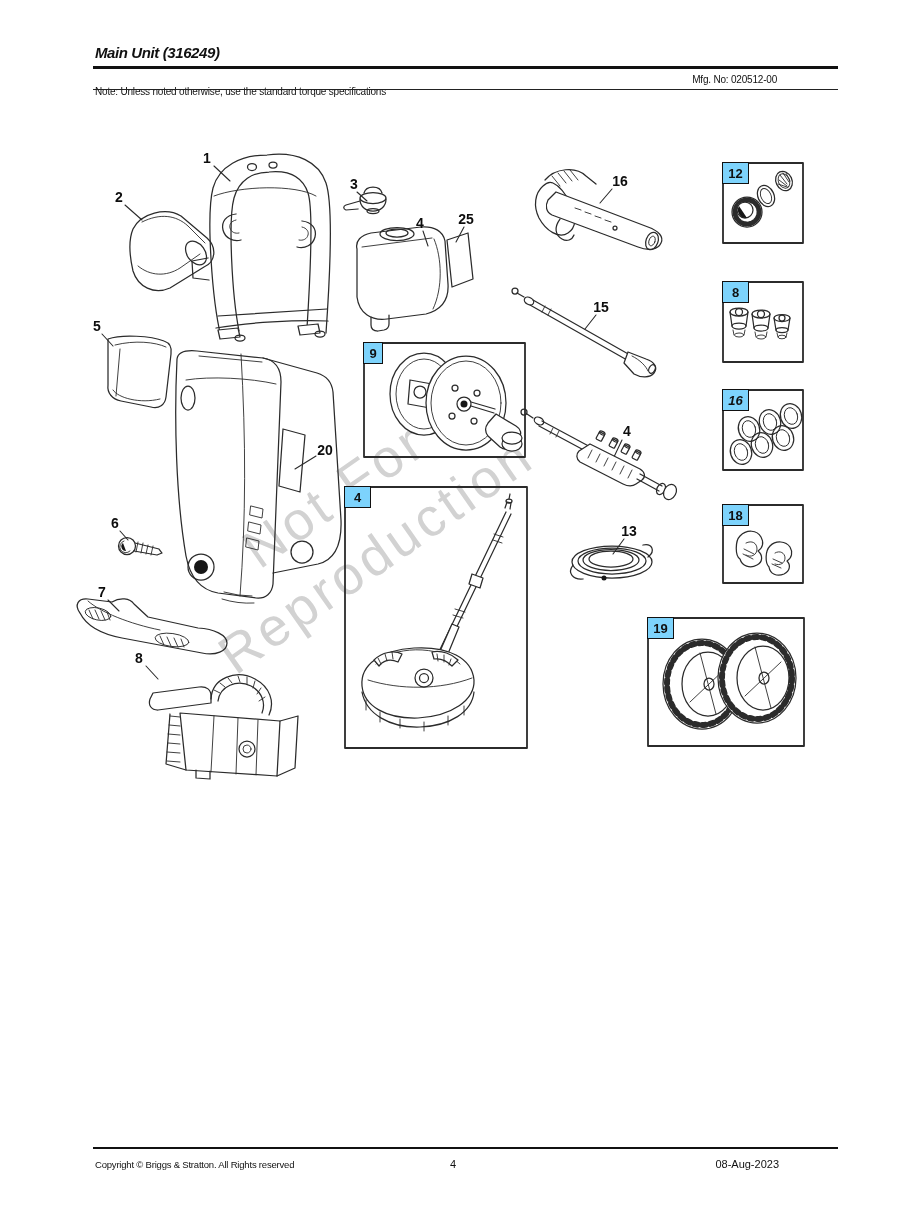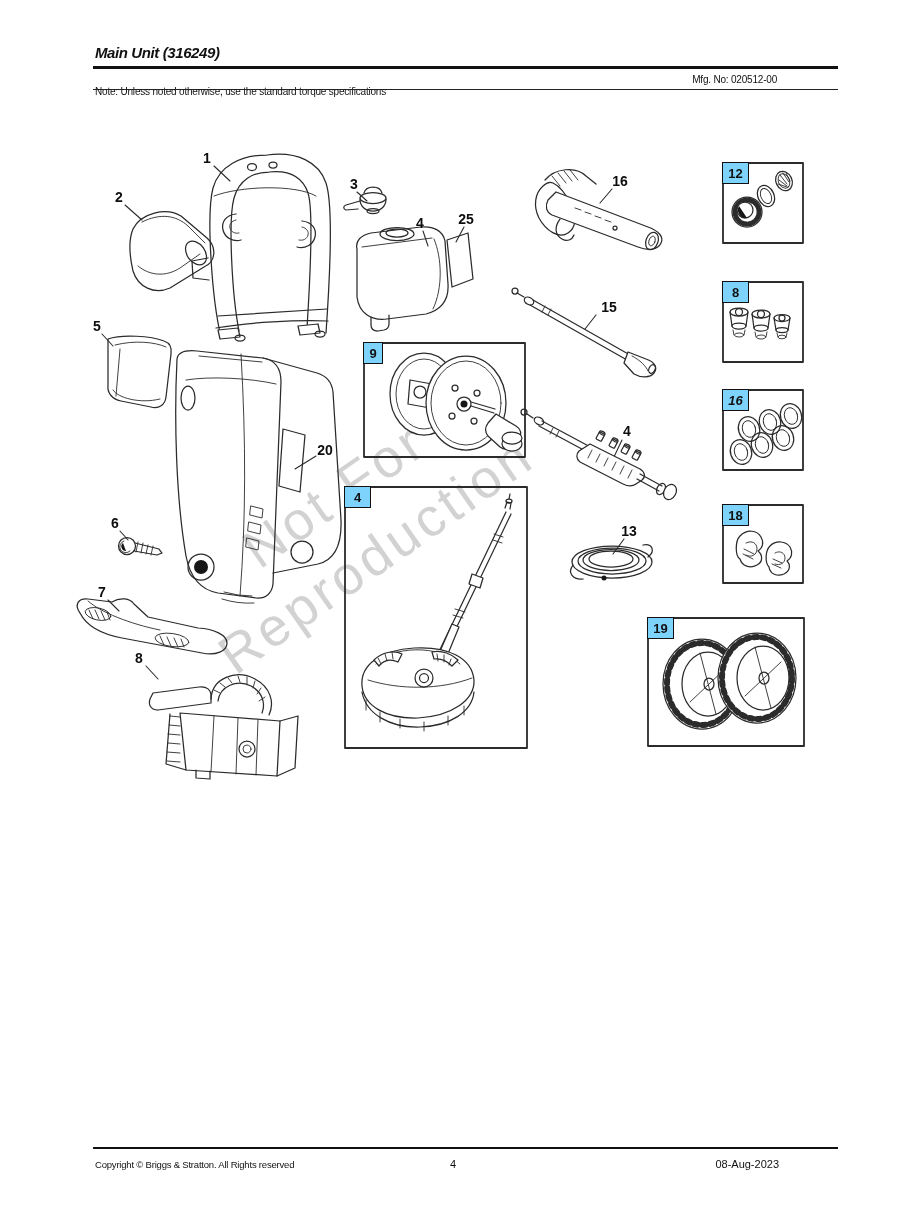--- a/index.html
+++ b/index.html
@@ -392,21 +392,21 @@
     </g>
   </svg>
 
   <div class="callout" style="left:207px; top:158px;">1</div>
   <div class="callout" style="left:119px; top:197px;">2</div>
   <div class="callout" style="left:354px; top:184px;">3</div>
   <div class="callout" style="left:420px; top:223px;">4</div>
   <div class="callout" style="left:466px; top:219px;">25</div>
   <div class="callout" style="left:620px; top:181px;">16</div>
   <div class="callout" style="left:97px;  top:326px;">5</div>
-  <div class="callout" style="left:601px; top:307px;margin-left:8px;">15</div>
+  <div class="callout" style="left:601px; top:307px;">15</div>
   <div class="callout" style="left:627px; top:431px;">4</div>
   <div class="callout" style="left:325px; top:450px;">20</div>
   <div class="callout" style="left:629px; top:531px;">13</div>
   <div class="callout" style="left:115px; top:523px;">6</div>
   <div class="callout" style="left:102px; top:592px;">7</div>
   <div class="callout" style="left:139px; top:658px;">8</div>
 
   <div class="boxlabel w1" style="left:363px; top:342px;">9</div>
   <div class="boxlabel w2" style="left:344px; top:486px;">4</div>
   <div class="boxlabel w2" style="left:722px; top:162px;">12</div>

